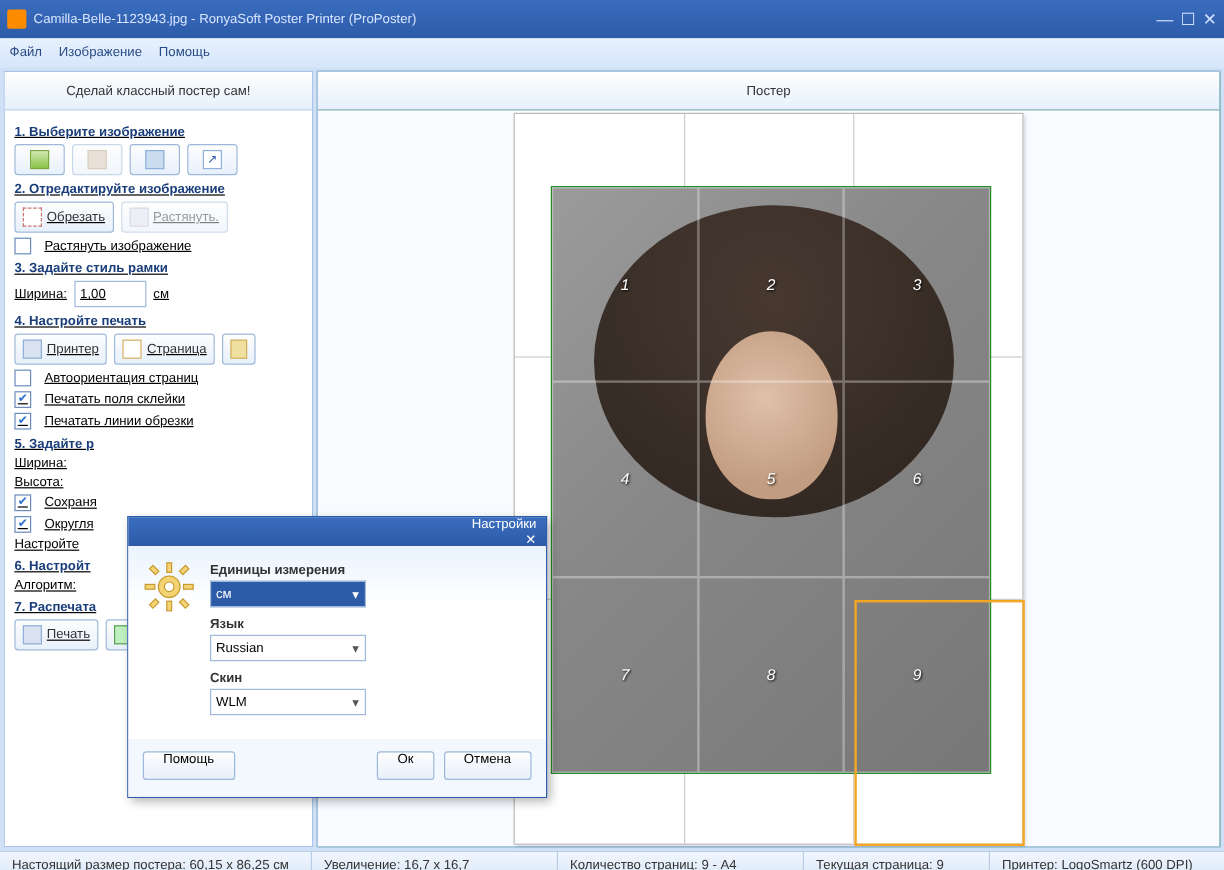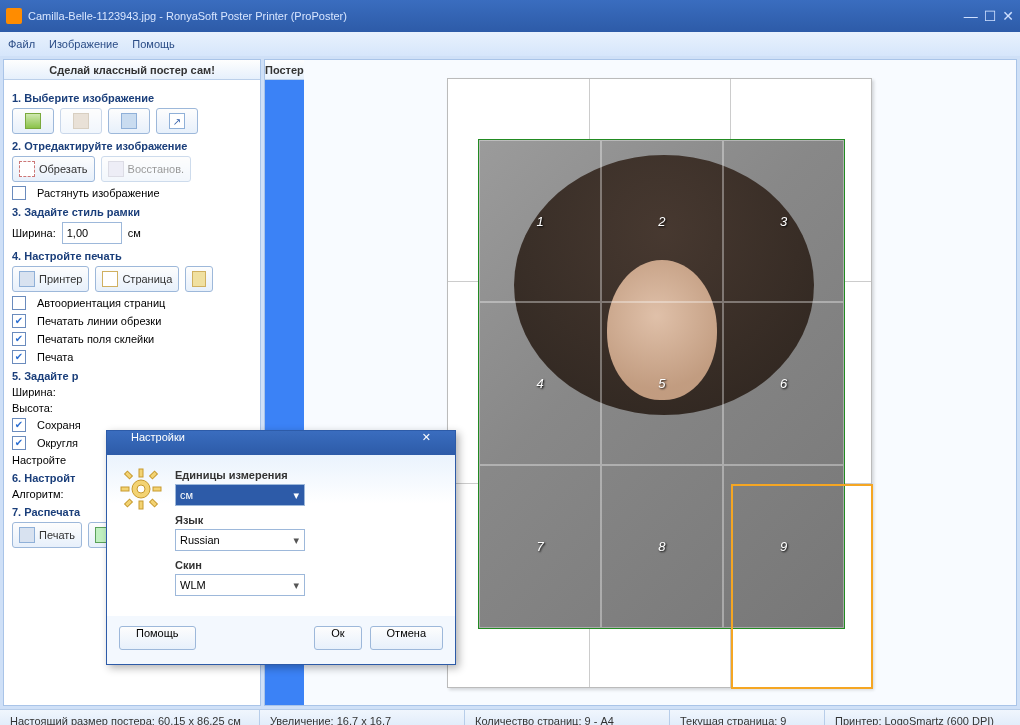--- a/index.html
+++ b/index.html
@@ -9,50 +9,50 @@
 .titlebar .app-icon { width: 16px; height: 16px; background: #ff8c00; border-radius: 2px; margin-right: 6px; }
 .titlebar .buttons { margin-left: auto; display: flex; gap: 6px; }
 .titlebar .buttons span { cursor: pointer; color: #cfe0ff; font-size: 14px; }
 
 .menubar { height: 24px; background: linear-gradient(#e8f1fd, #d6e6fb); display: flex; align-items: center; padding: 0 8px; gap: 14px; color: #2a4c86; }
 .menubar span { cursor: pointer; }
 
 .workspace { display: flex; height: calc(100% - 26px - 24px - 22px); padding: 3px; gap: 3px; background: #cfe0f7; }
 
 .left-panel { width: 258px; border: 1px solid #a9c4e8; background: #fff; display: flex; flex-direction: column; }
-.panel-header { height: 20px; background: linear-gradient(#fefefe, #e6f0fc); border-bottom: 1px solid #bcd0ea; display: flex; align-items: center; justify-content: center; font-weight: bold; color: #333; }
-.panel-body { flex: 1; padding: 6px 8px; overflow: hidden; }
+.panel-header { height: 32px; background: linear-gradient(#fefefe, #e6f0fc); border-bottom: 1px solid #bcd0ea; display: flex; align-items: center; justify-content: center; font-weight: normal; color: #333; }
+.panel-body { flex: 1; padding: 6px 8px; overflow: hidden; text-decoration: underline; }
 
 .section-title { font-weight: bold; color: #1a3e7a; margin: 6px 0 4px; }
 .btn { display: inline-flex; align-items: center; gap: 4px; height: 26px; padding: 0 6px; border: 1px solid #9db8da; background: linear-gradient(#fdfdfd, #e7f0fb); border-radius: 3px; cursor: pointer; color: #333; }
 .btn .ic { width: 16px; height: 16px; display: inline-block; }
 
 .row { display: flex; gap: 6px; margin: 4px 0; align-items: center; flex-wrap: wrap; }
 .cb { width: 14px; height: 14px; border: 1px solid #6a8bbd; background: #fff; display: inline-flex; align-items: center; justify-content: center; margin-right: 5px; }
 .cb.checked::after { content: '✔'; color: #2c6fd1; font-size: 10px; line-height: 1; }
 .field { height: 22px; border: 1px solid #9db8da; background: #fff; padding: 0 4px; display: inline-flex; align-items: center; min-width: 60px; }
 
-.right-panel { flex: 1; border: 1px solid #a9c4e8; background: #3b82f6; display: flex; flex-direction: row; }
+.right-panel { flex: 1; border: 1px solid #a9c4e8; background: #15803d; display: flex; flex-direction: column; }
 .preview-area { flex: 1; position: relative; background: #f8fbff; display: flex; align-items: center; justify-content: center; }
 
 .poster { position: relative; width: 425px; height: 610px; background: #fff; border: 1px solid #bbb; box-shadow: 2px 2px 3px rgba(0,0,0,0.15); }
 .img-area { position: absolute; left: 30px; top: 60px; width: 367px; height: 490px; background: linear-gradient(135deg, #9b9b9b 0%, #888 40%, #777 100%); border: 1px solid #228b22; display: grid; grid-template-columns: repeat(3, 1fr); grid-template-rows: repeat(3, 1fr); }
 .img-area .cell { border: 1px solid rgba(255,255,255,0.35); position: relative; }
 .img-area .num { position: absolute; left: 50%; top: 50%; transform: translate(-50%, -50%); color: #fff; font-style: italic; font-size: 13px; text-shadow: 1px 1px 2px #000; }
 .poster .current { position: absolute; border: 2px solid #f5a623; pointer-events: none; }
 .poster .page-grid { position: absolute; inset: 0; }
 .poster .pg-line { position: absolute; background: #ccc; }
 
 .statusbar { height: 22px; background: linear-gradient(#f0f6fd, #dce9f9); border-top: 1px solid #b7cde9; display: flex; align-items: stretch; color: #333; }
 .statusbar .seg { border-right: 1px solid #b7cde9; padding: 0 10px; display: flex; align-items: center; }
 .statusbar .seg:last-child { border-right: none; }
 
 
 .modal { position: absolute; left: 106px; top: 430px; width: 350px; border: 1px solid #2d5ba8; background: #f3f8fe; box-shadow: 3px 3px 8px rgba(0,0,0,0.3); }
-.modal-title { height: 24px; background: linear-gradient(#3a6dbf, #2d5ba8); color: #fff; display: flex; align-items: flex-start; padding: 0 24px; }
+.modal-title { height: 24px; background: linear-gradient(#3a6dbf, #2d5ba8); color: #fff; display: flex; align-items: flex-end; padding: 0 8px; flex-direction: column; }
 .modal-title .close { margin-left: auto; cursor: pointer; }
 .modal-body { background: linear-gradient(#eaf3fd, #fff 30%); padding: 12px; display: flex; gap: 12px; }
 .modal-body .fields { flex: 1; }
 .modal-body .lbl { font-weight: bold; color: #333; margin-top: 2px; }
 .dropdown { height: 22px; border: 1px solid #9db8da; background: #fff; display: flex; align-items: center; padding: 0 4px; margin: 3px 0 8px; width: 130px; position: relative; }
 .dropdown.sel { background: #2d5ba8; color: #fff; }
 .dropdown::after { content: '▾'; position: absolute; right: 5px; color: #555; }
 .dropdown.sel::after { color: #fff; }
 .modal-foot { padding: 10px 12px 14px; display: flex; gap: 8px; background: #f3f8fe; }
 .modal-foot .sp { flex: 1; }
@@ -117,21 +117,21 @@
       </div>
 
       <div class="section-title">2. Отредактируйте изображение</div>
       <div class="row">
         <div class="btn">
             <span class="ic ic-crop"></span>
             <span>Обрезать</span>
           </div>
         <div class="btn" style="opacity:0.5">
             <span class="ic" style="background:#dde;border:1px solid #bbc"></span>
-            <span>Восстанов.</span>
+            <span>Растянуть.</span>
           </div>
       </div>
       <div class="row">
           <span class="cb"></span>
           <span>Растянуть изображение</span>
         </div>
 
       <div class="section-title">3. Задайте стиль рамки</div>
       <div class="row">
         <span>Ширина:</span>
@@ -152,29 +152,25 @@
         <div class="btn" style="width:28px;justify-content:center">
             <span class="ic ic-set"></span>
           </div>
       </div>
       <div class="row">
           <span class="cb"></span>
           <span>Автоориентация страниц</span>
         </div>
       <div class="row">
           <span class="cb checked"></span>
+          <span>Печатать поля склейки</span>
+        </div>
+      <div class="row">
+          <span class="cb checked"></span>
           <span>Печатать линии обрезки</span>
-        </div>
-      <div class="row">
-          <span class="cb checked"></span>
-          <span>Печатать поля склейки</span>
-        </div>
-      <div class="row">
-          <span class="cb checked"></span>
-          <span>Печата</span>
         </div>
 
       <div class="section-title">5. Задайте р</div>
       <div class="row">
           <span>Ширина:</span>
         </div>
       <div class="row">
           <span>Высота:</span>
         </div>
       <div class="row">

